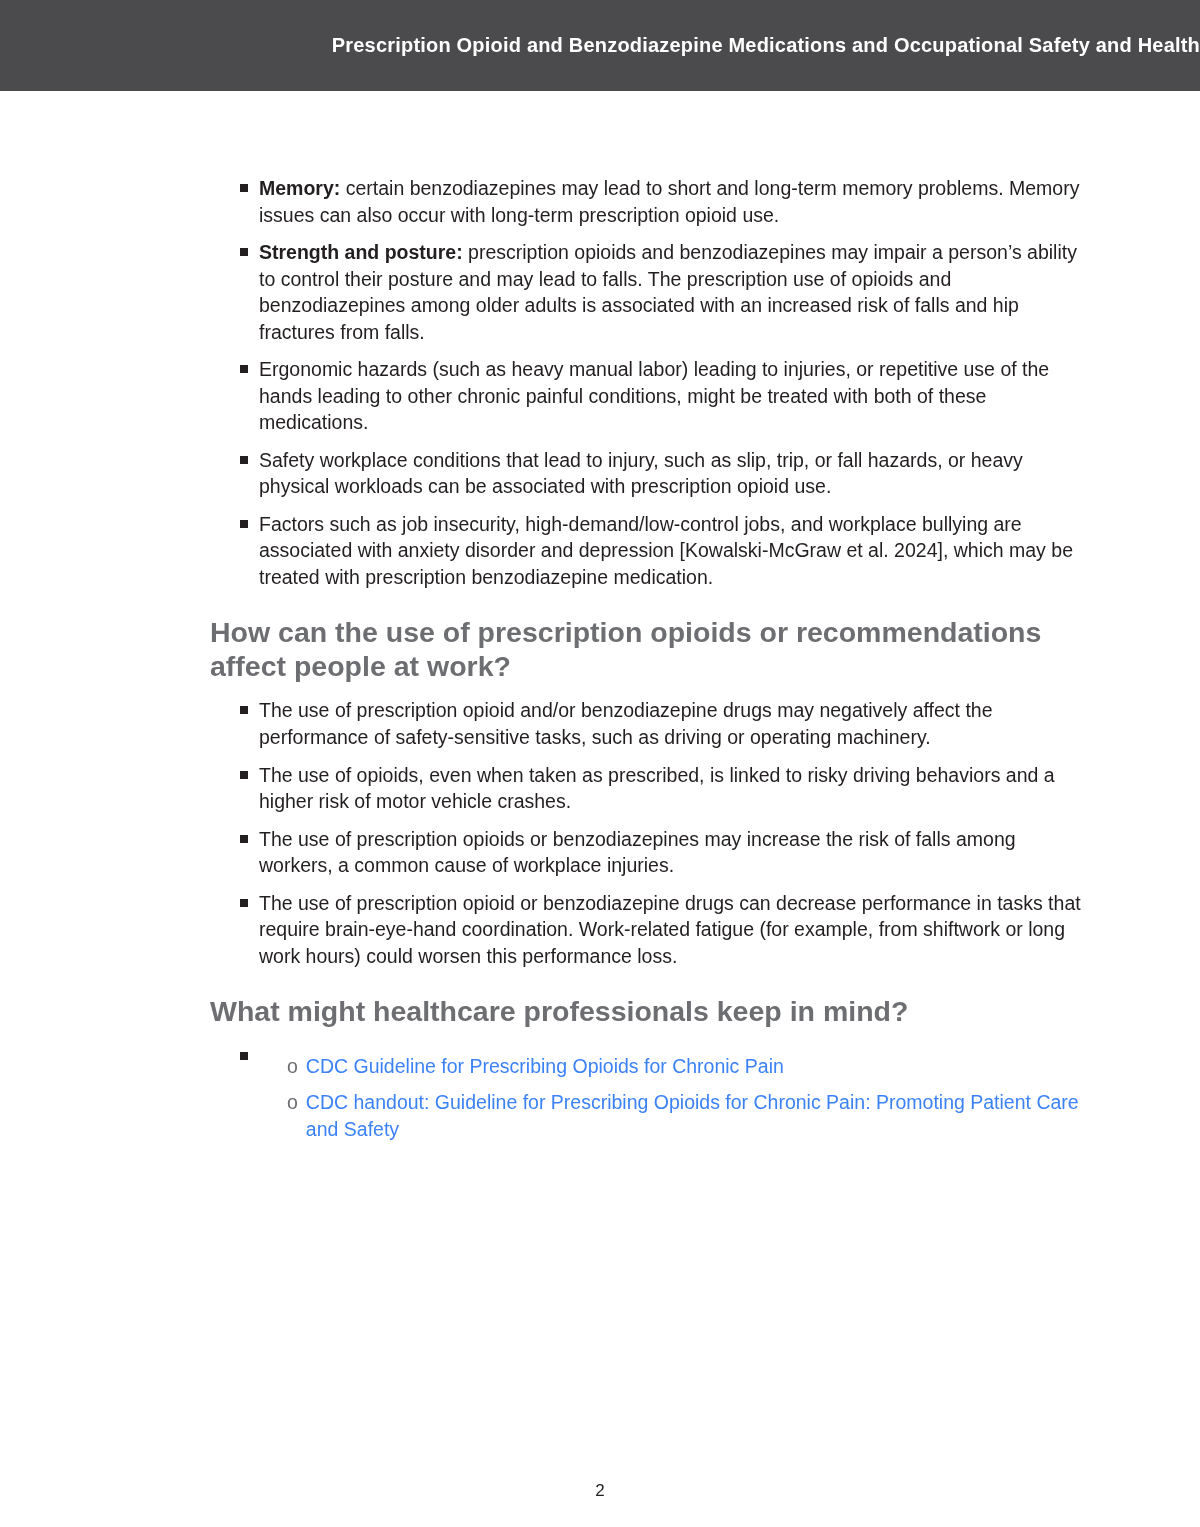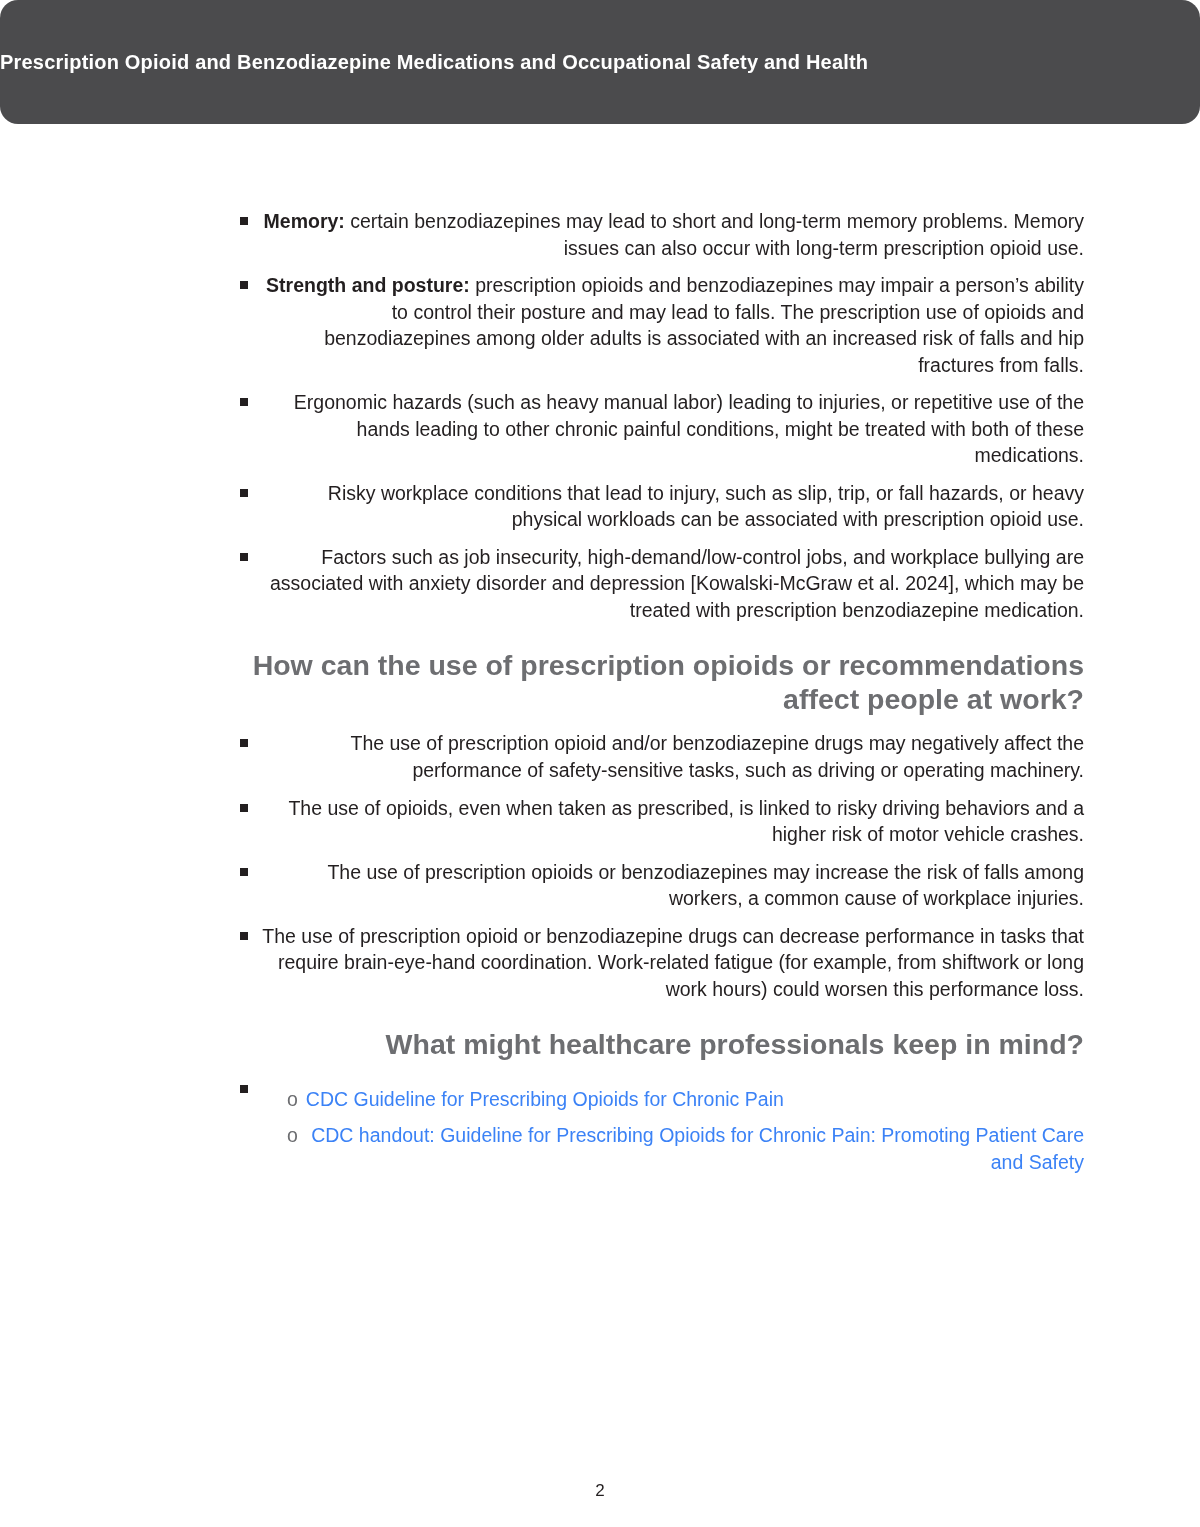--- a/index.html
+++ b/index.html
@@ -9,38 +9,36 @@
     width: 1200px;
     min-height: 1527px;
     margin: 0 auto;
     background: #ffffff;
     display: flex;
     flex-direction: column;
     position: relative;
   }
   .header-bar {
     background: #4b4b4d;
-    height: 124px;
+    height: 91px;
     display: flex;
     align-items: center;
-    justify-content: flex-start;
-    border-radius: 18px;
+    justify-content: flex-end;
   }
   .header-bar .title {
     color: #ffffff;
     font-weight: bold;
     font-size: 20px;
     letter-spacing: 0.2px;
   }
   .content {
     padding: 84px 116px 0 210px;
     color: #231f20;
     font-size: 19.5px;
     line-height: 1.36;
-    text-align: right;
   }
   ul.bullets {
     list-style: none;
     margin: 0 0 6px 30px;
   }
   li.bullet {
     display: flex;
     align-items: flex-start;
     margin-bottom: 11px;
   }
@@ -109,21 +107,21 @@
       </li>
     </ul>
 
     <ul class="bullets">
       <li class="bullet">
         <span class="sq"></span>
         <p class="btxt">Ergonomic hazards (such as heavy manual labor) leading to injuries, or repetitive use of the hands leading to other chronic painful conditions, might be treated with both of these medications.</p>
       </li>
       <li class="bullet">
         <span class="sq"></span>
-        <p class="btxt">Risky workplace conditions that lead to injury, such as slip, trip, or fall hazards, or heavy physical workloads can be associated with prescription opioid use.</p>
+        <p class="btxt">Safety workplace conditions that lead to injury, such as slip, trip, or fall hazards, or heavy physical workloads can be associated with prescription opioid use.</p>
       </li>
       <li class="bullet">
         <span class="sq"></span>
         <p class="btxt">Factors such as job insecurity, high-demand/low-control jobs, and workplace bullying are associated with anxiety disorder and depression [Kowalski-McGraw et al. 2024], which may be treated with prescription benzodiazepine medication.</p>
       </li>
     </ul>
 
     <h2 class="section-heading">How can the use of prescription opioids or recommendations affect people at work?</h2>
     <ul class="bullets">
       <li class="bullet">

